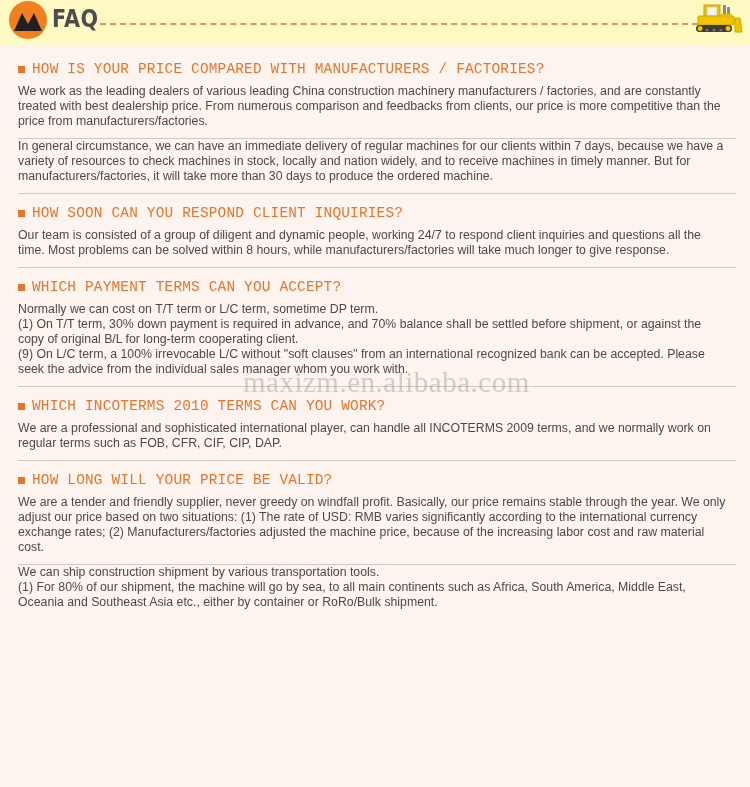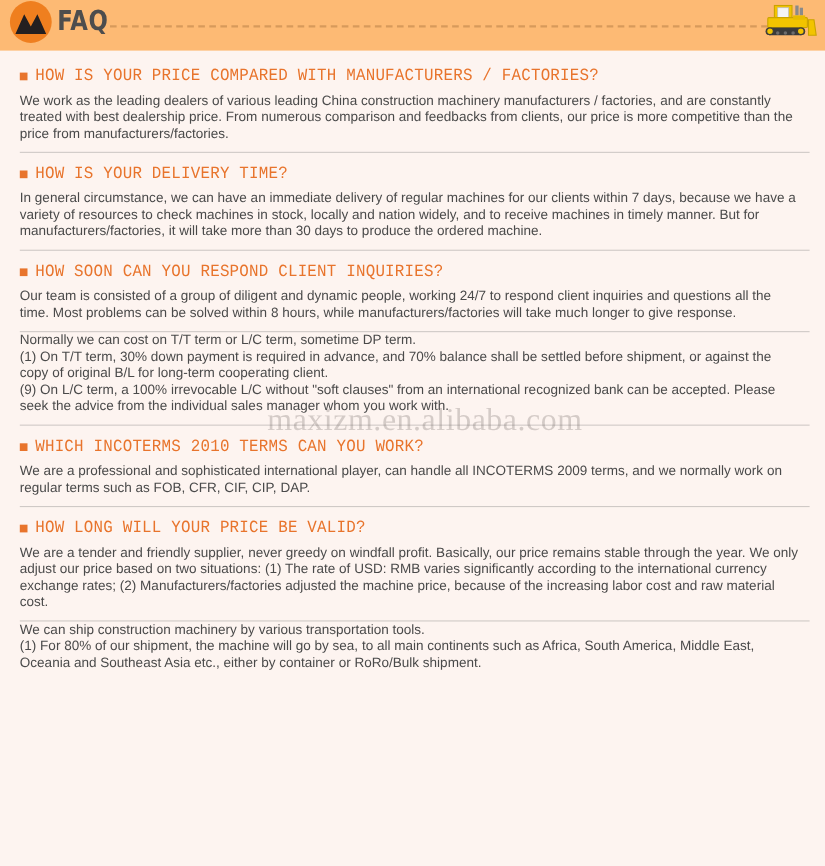--- a/index.html
+++ b/index.html
@@ -12,21 +12,21 @@
     background: #fdf4f0;
     font-family: "Liberation Sans", sans-serif;
     overflow: hidden;
     position: relative;
   }
 
   
   .header {
     position: relative;
     height: 46px;
-    background: #fdba74;
+    background: #fef9c3;
   }
   .logo-mark {
     position: absolute;
     left: 8px;
     top: 0px;
     width: 40px;
     height: 40px;
   }
   .logo-title {
     position: absolute;
@@ -181,42 +181,42 @@
       <span class="bullet"></span>
       <span class="q-text">HOW IS YOUR PRICE COMPARED WITH MANUFACTURERS / FACTORIES?</span>
     </div>
     <div class="a-body">
       <p>We work as the leading dealers of various leading China construction machinery manufacturers / factories, and are constantly treated with best dealership price. From numerous comparison and feedbacks from clients, our price is more competitive than the price from manufacturers/factories.</p>
     </div>
   </div>
 
   <div class="faq-section sec-1">
     <div class="divider"></div>
-    <div class="q-heading">
-      <span class="bullet"></span>
-      <span class="q-text">HOW IS YOUR DELIVERY TIME?</span>
-    </div>
     <div class="a-body">
       <p>In general circumstance, we can have an immediate delivery of regular machines for our clients within 7 days, because we have a variety of resources to check machines in stock, locally and nation widely, and to receive machines in timely manner. But for manufacturers/factories, it will take more than 30 days to produce the ordered machine.</p>
     </div>
   </div>
 
   <div class="faq-section sec-2">
     <div class="divider"></div>
     <div class="q-heading">
       <span class="bullet"></span>
       <span class="q-text">HOW SOON CAN YOU RESPOND CLIENT INQUIRIES?</span>
     </div>
     <div class="a-body">
       <p>Our team is consisted of a group of diligent and dynamic people, working 24/7 to respond client inquiries and questions all the time. Most problems can be solved within 8 hours, while manufacturers/factories will take much longer to give response.</p>
     </div>
   </div>
 
   <div class="faq-section sec-3">
     <div class="divider"></div>
+    <div class="q-heading">
+      <span class="bullet"></span>
+      <span class="q-text">WHICH PAYMENT TERMS CAN YOU ACCEPT?</span>
+    </div>
     <div class="a-body">
       <p>Normally we can cost on T/T term or L/C term, sometime DP term.</p>
       <p>(1) On T/T term, 30% down payment is required in advance, and 70% balance shall be settled before shipment, or against the copy of original B/L for long-term cooperating client.</p>
       <p>(9) On L/C term, a 100% irrevocable L/C without "soft clauses" from an international recognized bank can be accepted. Please seek the advice from the individual sales manager whom you work with.</p>
     </div>
   </div>
 
   <div class="faq-section sec-4">
     <div class="divider"></div>
     <div class="q-heading">
@@ -235,21 +235,21 @@
       <span class="q-text">HOW LONG WILL YOUR PRICE BE VALID?</span>
     </div>
     <div class="a-body">
       <p>We are a tender and friendly supplier, never greedy on windfall profit. Basically, our price remains stable through the year. We only adjust our price based on two situations: (1) The rate of USD: RMB varies significantly according to the international currency exchange rates; (2) Manufacturers/factories adjusted the machine price, because of the increasing labor cost and raw material cost.</p>
     </div>
   </div>
 
   <div class="faq-section sec-6">
     <div class="divider"></div>
     <div class="a-body">
-      <p>We can ship construction machinery by various transportation tools.</p>
+      <p>We can ship construction shipment by various transportation tools.</p>
       <p>(1) For 80% of our shipment, the machine will go by sea, to all main continents such as Africa, South America, Middle East, Oceania and Southeast Asia etc., either by container or RoRo/Bulk shipment.</p>
 
     </div>
   </div>
 
 </div>
 
 <div class="watermark">maxizm.en.alibaba.com</div>
 
 </body></html>

